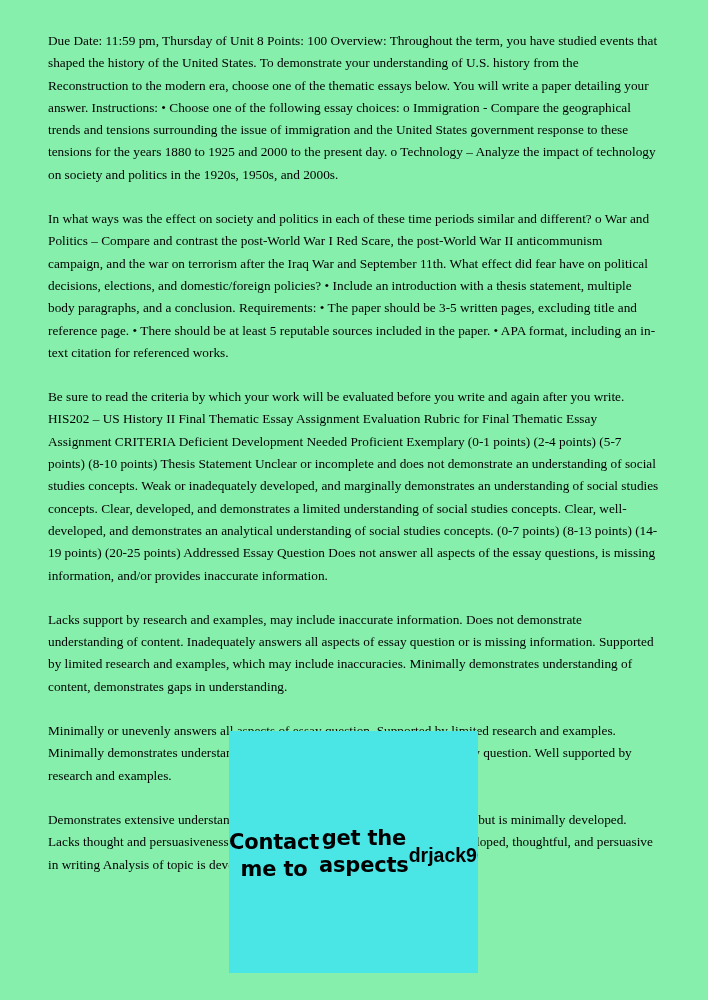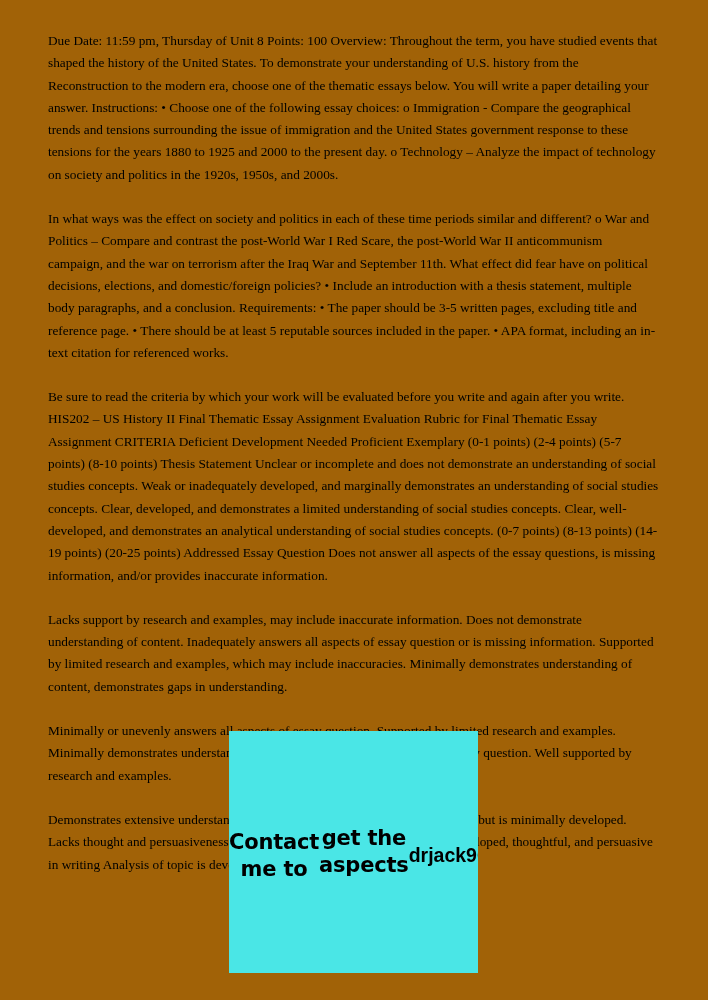--- a/index.html
+++ b/index.html
@@ -5,21 +5,21 @@
 <style>
   html, body {
     margin: 0;
     padding: 0;
     background: #ffffff;
   }
   #page {
     position: relative;
     width: 708px;
     height: 1000px;
-    background: #a16207;
+    background: #86efac;
     overflow: hidden;
     font-family: "Liberation Serif", "DejaVu Serif", serif;
   }
   #doc-body {
     position: absolute;
     left: 48px;
     top: 30px;
     width: 612px;
   }
   .para {

